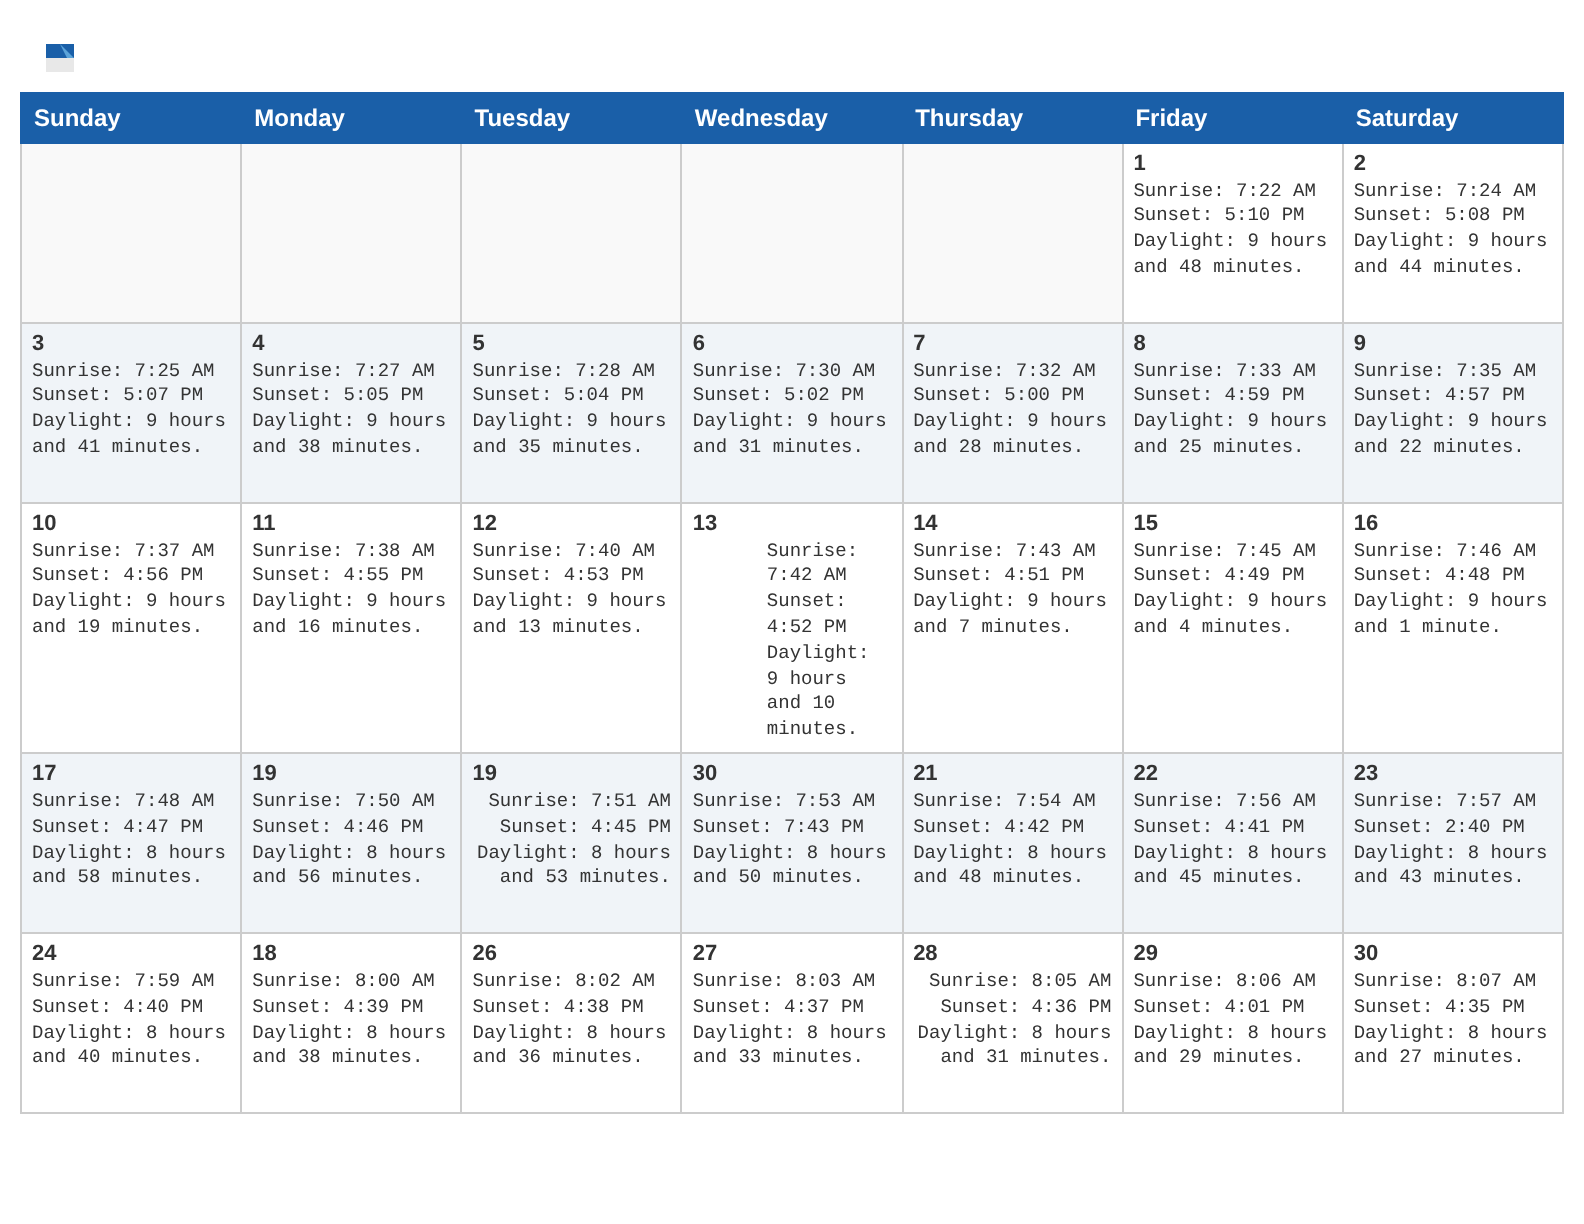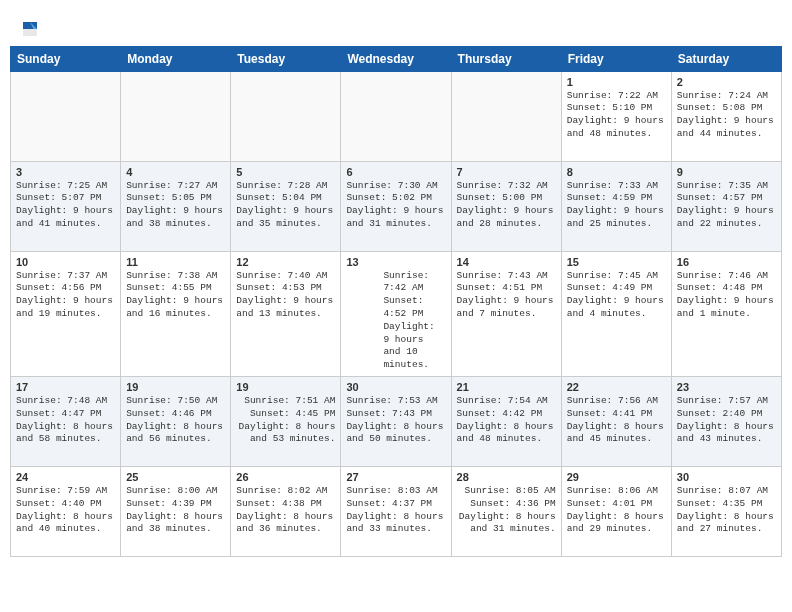--- a/index.html
+++ b/index.html
@@ -296,21 +296,21 @@
         </tr>
         <tr>
           <td>
             <span class="day-num">24</span>
             <div class="day-info" style="white-space: pre-line;">Sunrise: 7:59 AM
 Sunset: 4:40 PM
 Daylight: 8 hours
 and 40 minutes.</div>
           </td>
           <td>
-            <span class="day-num">25</span>
+            <span class="day-num">18</span>
             <div class="day-info" style="white-space: pre-line;">Sunrise: 8:00 AM
 Sunset: 4:39 PM
 Daylight: 8 hours
 and 38 minutes.</div>
           </td>
           <td>
             <span class="day-num">26</span>
             <div class="day-info" style="white-space: pre-line;">Sunrise: 8:02 AM
 Sunset: 4:38 PM
 Daylight: 8 hours

